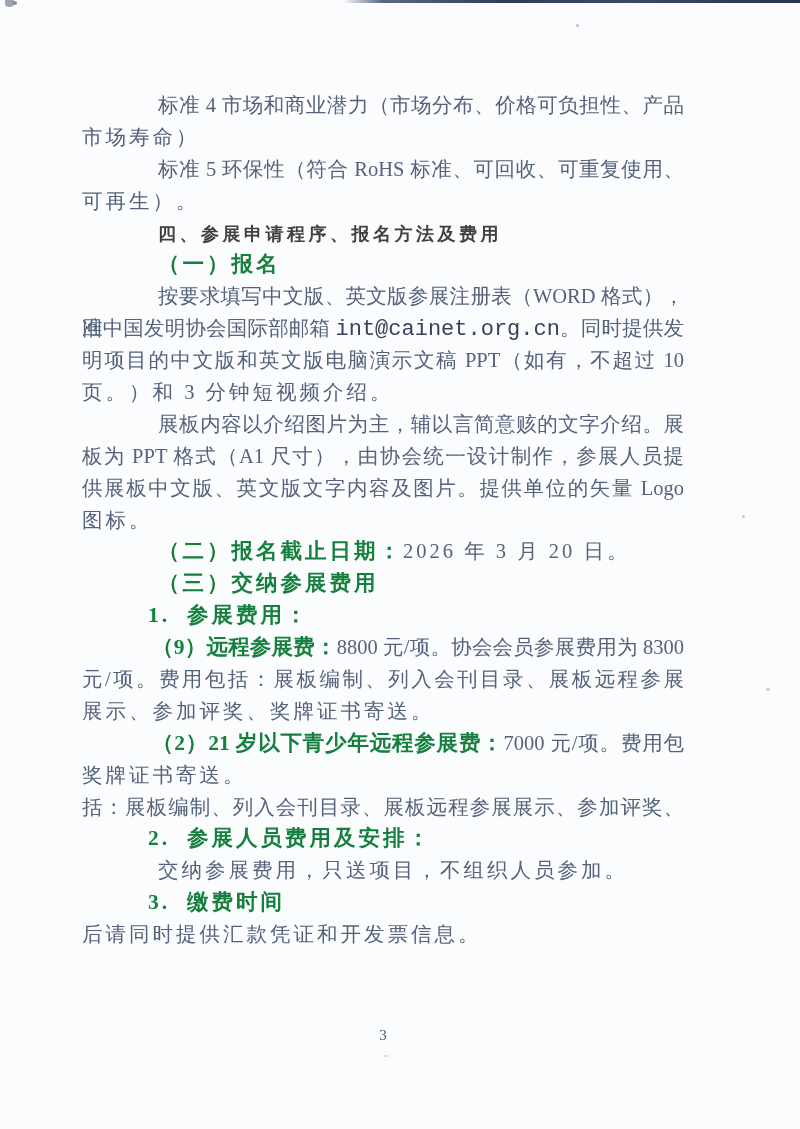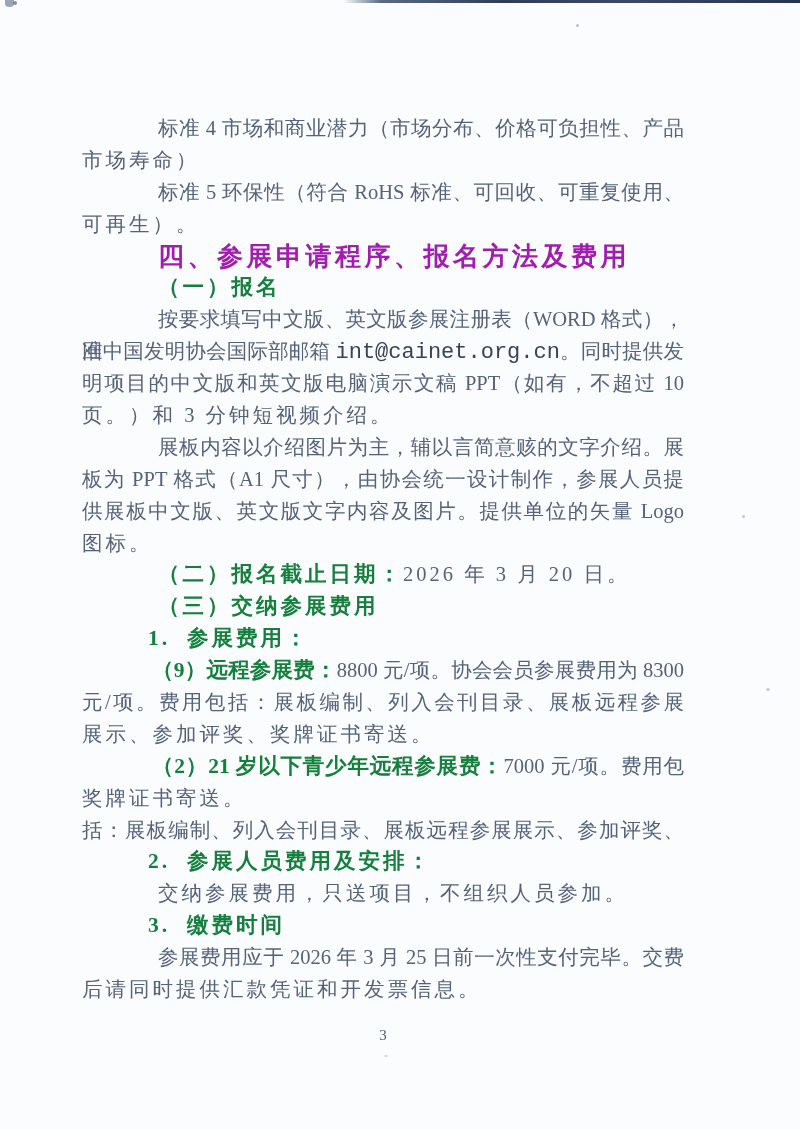--- a/index.html
+++ b/index.html
@@ -17,39 +17,39 @@
   .corner-smudge{
     position:absolute;left:5px;top:0;width:9px;height:7px;
     background:#8b95a6;border-radius:0 0 60% 60%;opacity:.85;
   }
   .corner-smudge-dot{
     position:absolute;left:13px;top:1px;width:4px;height:4px;
     background:#6b7688;border-radius:50%;opacity:.8;
   }
   .speck{position:absolute;border-radius:50%;}
   
-  .text-block{position:absolute;left:82px;top:113px;width:602px;}
+  .text-block{position:absolute;left:82px;top:90px;width:602px;}
   .line{
     height:31.9px;line-height:31.9px;font-size:20.5px;
     color:#55627b;white-space:pre;letter-spacing:3px;
   }
   .line.justify{
     white-space:normal;letter-spacing:0;
     text-align:justify;text-align-last:justify;
   }
   .ind-para{text-indent:76px;}
   .ind-num{text-indent:66px;}
   .ind-paren{text-indent:70px;}
   .seg-body{}
   .seg-kai{
     font-weight:700;color:#15803d;font-size:21.5px;
     font-family:"Liberation Serif","DejaVu Serif",serif;
   }
   .seg-hei{
-    font-weight:700;color:#a21caf;font-size:26px;letter-spacing:3.5px;
+    font-weight:700;color:#404040;font-size:18px;letter-spacing:3.5px;
     font-family:"Liberation Sans","DejaVu Sans",sans-serif;
   }
   .seg-mono{
     font-family:"Liberation Mono","DejaVu Sans Mono",monospace;
     font-size:22px;color:#37435a;letter-spacing:0;
   }
   .page-number{
     position:absolute;left:82px;top:1027px;width:602px;text-align:center;
     font-size:15px;color:#4a5a74;letter-spacing:0;
     font-family:"Liberation Serif","DejaVu Serif",serif;
@@ -88,17 +88,16 @@
       <div class="line ind-num"><span class="seg-kai">1.  参展费用：</span></div>
       <div class="line justify ind-paren"><span class="seg-kai">（9）远程参展费：</span><span class="seg-body">8800 元/项。协会会员参展费用为 8300</span></div>
       <div class="line justify"><span class="seg-body">元/项。费用包括：展板编制、列入会刊目录、展板远程参展</span></div>
       <div class="line"><span class="seg-body">展示、参加评奖、奖牌证书寄送。</span></div>
       <div class="line justify ind-paren"><span class="seg-kai">（2）21 岁以下青少年远程参展费：</span><span class="seg-body">7000 元/项。费用包</span></div>
       <div class="line"><span class="seg-body">奖牌证书寄送。</span></div>
       <div class="line justify"><span class="seg-body">括：展板编制、列入会刊目录、展板远程参展展示、参加评奖、</span></div>
       <div class="line ind-num"><span class="seg-kai">2.  参展人员费用及安排：</span></div>
       <div class="line ind-para"><span class="seg-body">交纳参展费用，只送项目，不组织人员参加。</span></div>
       <div class="line ind-num"><span class="seg-kai">3.  缴费时间</span></div>
-      <div class="line justify ind-para"><span class="seg-body">参展费用应于 2026 年 3 月 25 日前一次性支付完毕。交费</span></div>
       <div class="line"><span class="seg-body">后请同时提供汇款凭证和开发票信息。</span></div>
     </div>
   <div class="page-number">3</div>
 </div>
 
 </body></html>

